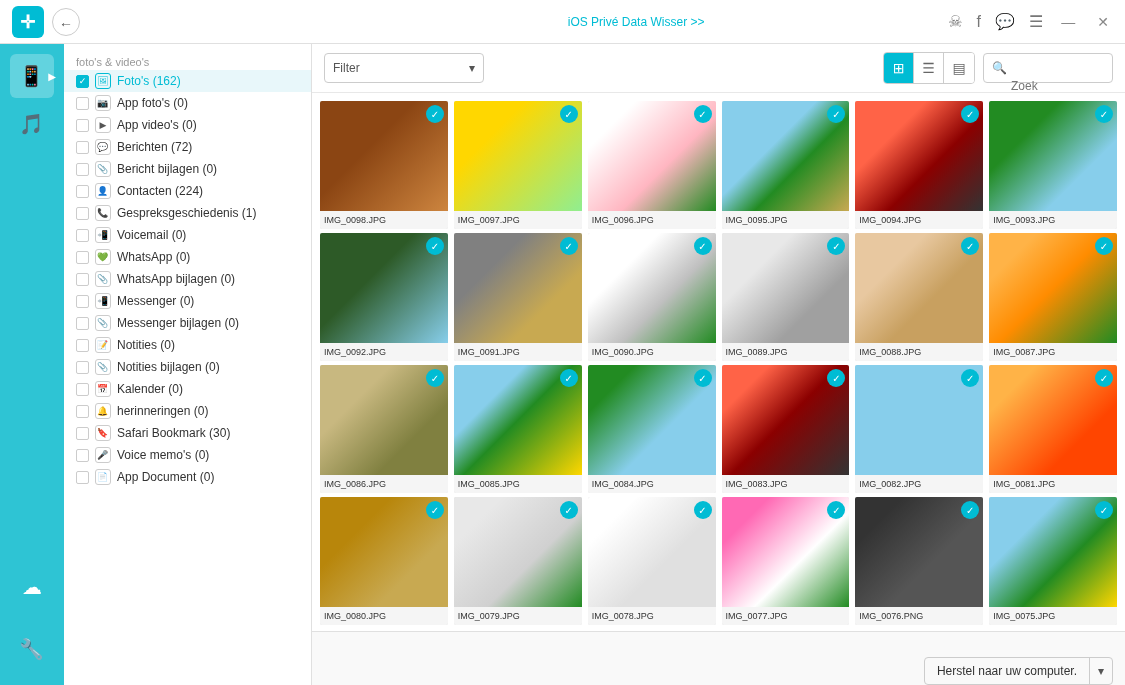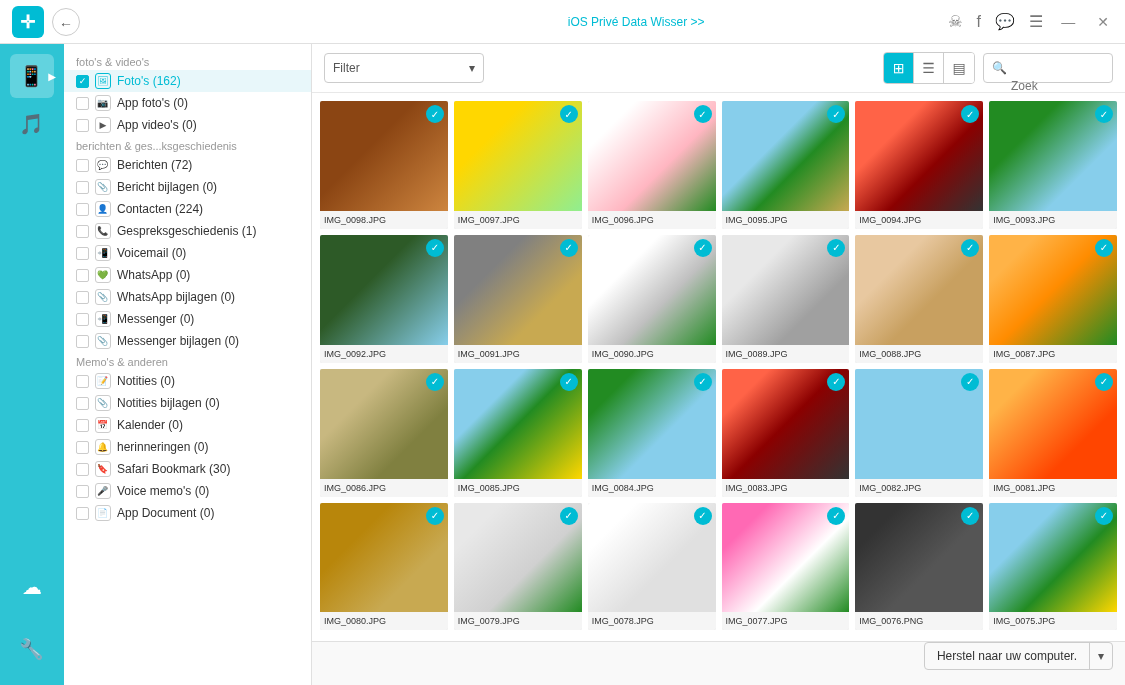--- a/index.html
+++ b/index.html
@@ -302,25 +302,25 @@
     .photo-bg-18 { background: linear-gradient(135deg, #ffb347 20%, #ff4500 70%); }
     .photo-bg-19 { background: linear-gradient(135deg, #b8860b 30%, #c8a951 70%); }
     .photo-bg-20 { background: linear-gradient(135deg, #e8e8e8 20%, #d0d0d0 60%, #228b22 100%); }
     .photo-bg-21 { background: linear-gradient(135deg, #fff 20%, #e0e0e0 60%); }
     .photo-bg-22 { background: linear-gradient(135deg, #ff69b4 20%, #fff 60%, #228b22 100%); }
     .photo-bg-23 { background: linear-gradient(135deg, #333 20%, #555 60%); }
     .photo-bg-24 { background: linear-gradient(135deg, #87ceeb 30%, #228b22 60%, #ffd700 100%); }
 
     
     .bottom-bar {
-      height: 44px;
+      height: 54px;
       background: #f9f9f9;
       border-top: 1px solid #e0e0e0;
       display: flex;
-      align-items: flex-start;
+      align-items: flex-end;
       justify-content: flex-end;
       padding: 0 12px;
     }
     .restore-btn {
       display: flex;
       align-items: center;
       background: #f9f9f9;
       border: 1px solid #ccc;
       border-radius: 4px;
       height: 28px;
@@ -391,21 +391,20 @@
       <div class="checkbox"></div>
       <div class="item-icon">📷</div>
       <span class="item-label">App foto's (0)</span>
     </div>
     <div class="sidebar-item">
       <div class="checkbox"></div>
       <div class="item-icon">▶</div>
       <span class="item-label">App video's (0)</span>
     </div>
 
-    <div class="section-label">berichten &amp; ges...ksgeschiedenis</div>
     <div class="sidebar-item">
       <div class="checkbox"></div>
       <div class="item-icon">💬</div>
       <span class="item-label">Berichten (72)</span>
     </div>
     <div class="sidebar-item">
       <div class="checkbox"></div>
       <div class="item-icon">📎</div>
       <span class="item-label">Bericht bijlagen (0)</span>
     </div>
@@ -438,21 +437,20 @@
       <div class="checkbox"></div>
       <div class="item-icon">📲</div>
       <span class="item-label">Messenger (0)</span>
     </div>
     <div class="sidebar-item">
       <div class="checkbox"></div>
       <div class="item-icon">📎</div>
       <span class="item-label">Messenger bijlagen (0)</span>
     </div>
 
-    <div class="section-label">Memo's &amp; anderen</div>
     <div class="sidebar-item">
       <div class="checkbox"></div>
       <div class="item-icon">📝</div>
       <span class="item-label">Notities (0)</span>
     </div>
     <div class="sidebar-item">
       <div class="checkbox"></div>
       <div class="item-icon">📎</div>
       <span class="item-label">Notities bijlagen (0)</span>
     </div>

